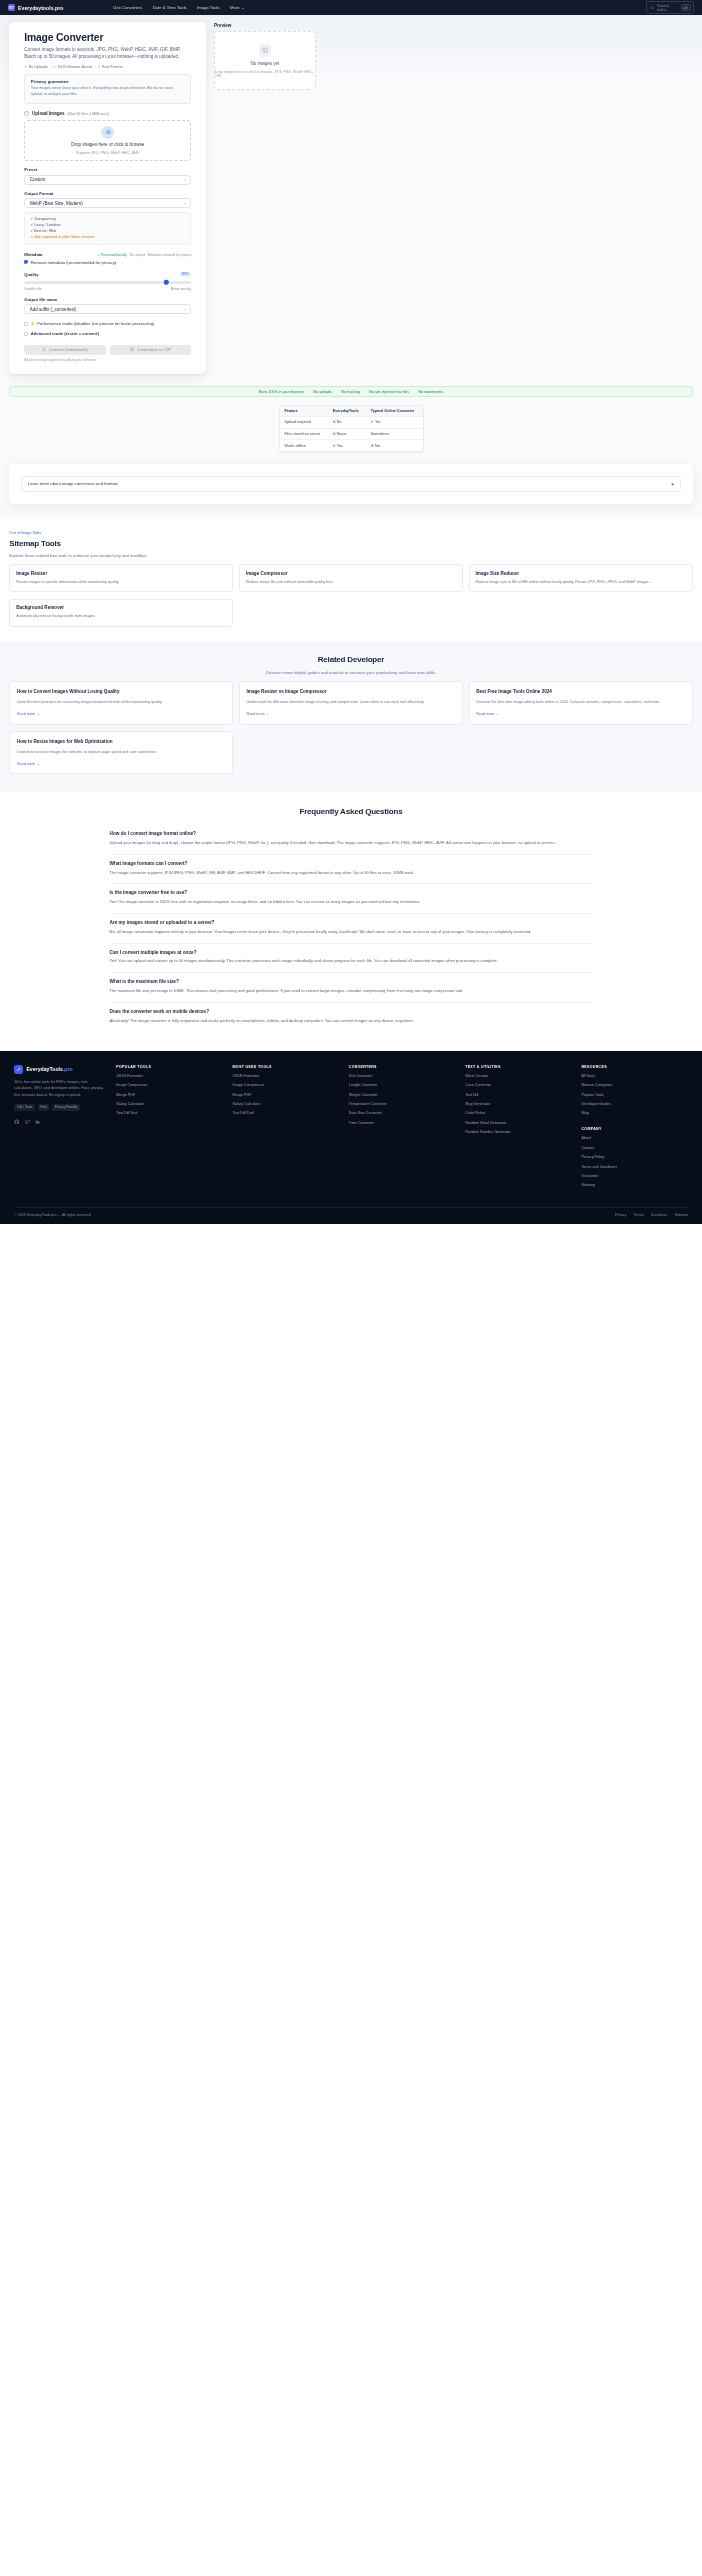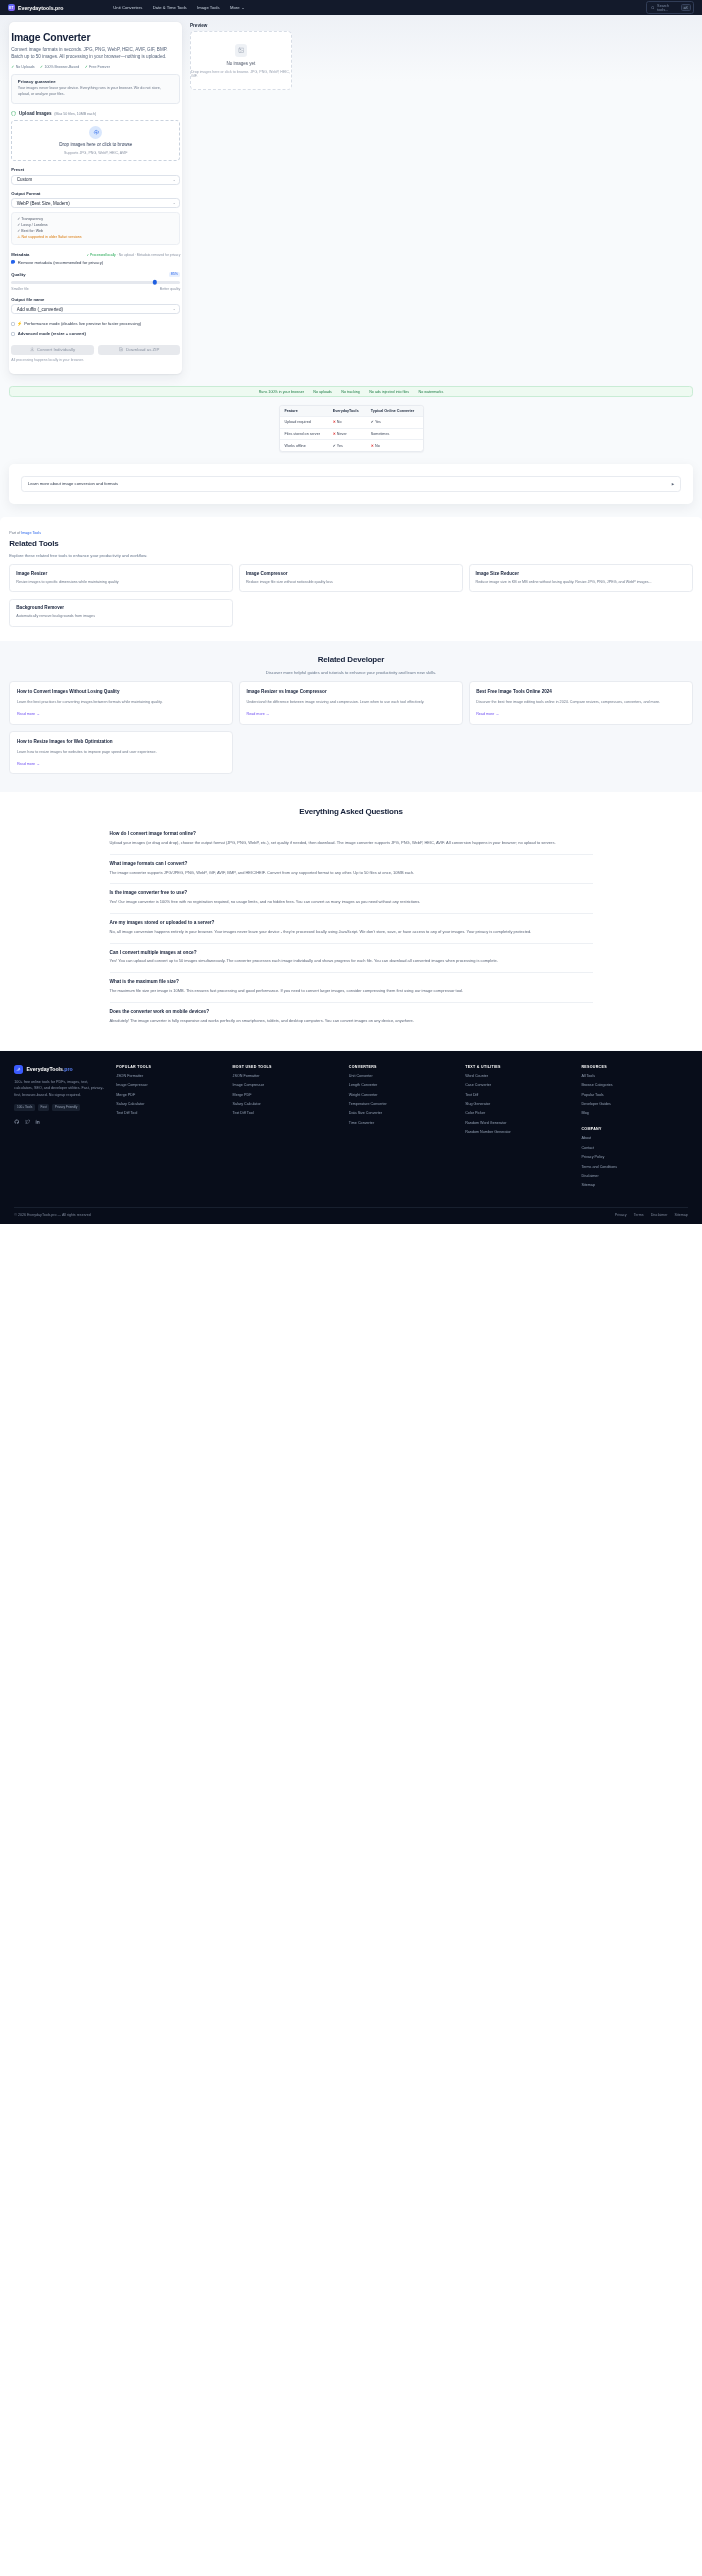--- a/index.html
+++ b/index.html
@@ -17,21 +17,21 @@
   .searchbox .ph{color:#7c8aa3;font-size:3.8px;flex:1}
   .kbd{background:#1e2738;border:0.5px solid #35405a;border-radius:1.6px;color:#8fa0bb;font-size:2.9px;padding:0.5px 1.6px}
   .ico{display:inline-flex;align-items:center;justify-content:center}
 
   
   .page{background:linear-gradient(180deg,#eef1f6 0%,#f8fafc 66px,#f8fafc 100%);padding:0 0 0.5px}
 
   
   .hero-wrap{display:flex;gap:7.7px;padding:7.1px 9.3px 0 9.3px}
   .card{background:#fff;border-radius:5px;box-shadow:0 3.3px 12px rgba(15,23,42,.07),0 0.5px 1.6px rgba(15,23,42,.05)}
-  .main-card{width:173px;padding:10px 2px 12px}
+  .main-card{width:197px;padding:10px 15px 12px}
   h1.title{font-size:10.4px;font-weight:700;color:#16213a;letter-spacing:-0.2px}
   .lede{font-size:4.6px;line-height:1.62;color:#55637a;margin-top:2.7px}
   .badges{display:flex;gap:5.5px;margin-top:4.4px}
   .badge{font-size:3.6px;color:#64748b;display:flex;align-items:center;gap:1.4px}
   .badge .chk{color:#16a34a;font-size:3.6px}
   .privacy{margin-top:5px;border:0.5px solid #e6eaf0;border-radius:3.3px;background:#fafbfc;padding:4.4px 5.5px 5px}
   .privacy h3{font-size:4.4px;font-weight:600;color:#283448}
   .privacy p{font-size:3.7px;line-height:1.6;color:#6b7688;margin-top:1.6px}
   .uplabel{display:flex;align-items:center;gap:2.7px;margin-top:7.1px}
   .uplabel .t{font-size:4.6px;font-weight:700;color:#1e293b}
@@ -371,21 +371,21 @@
 
 <div class="learn-card">
   <div class="learn-bar">
     <span>Learn more about image conversion and formats</span>
     <span class="tri">▶</span>
   </div>
 </div>
 
 <div class="rel">
   <div class="partof"><span>Part of </span><a>Image Tools</a></div>
-  <h2>Related Tools</h2>
+  <h2>Sitemap Tools</h2>
   <p class="sub">Explore these related free tools to enhance your productivity and workflow.</p>
   <div class="grid3">
     <div class="tool">
       <h3>Image Resizer</h3>
       <p>Resize images to specific dimensions while maintaining quality</p>
     </div>
     <div class="tool">
       <h3>Image Compressor</h3>
       <p>Reduce image file size without noticeable quality loss</p>
     </div>
@@ -425,21 +425,21 @@
   <div class="grid3">
     <div class="art">
       <h3>How to Resize Images for Web Optimization</h3>
       <p>Learn how to resize images for websites to improve page speed and user experience.</p>
       <span class="more">Read more →</span>
     </div>
   </div>
 </div>
 
 <div class="faq">
-  <h2>Everything Asked Questions</h2>
+  <h2>Frequently Asked Questions</h2>
   <div class="faq-list">
     <div class="qa">
           <h3>How do I convert image format online?</h3>
           <p>Upload your images (or drag and drop), choose the output format (JPG, PNG, WebP, etc.), set quality if needed, then download. The image converter supports JPG, PNG, WebP, HEIC, AVIF. All conversion happens in your browser; no upload to servers.</p>
         </div>
     <div class="qa">
           <h3>What image formats can I convert?</h3>
           <p>The image converter supports JPG/JPEG, PNG, WebP, GIF, AVIF, BMP, and HEIC/HEIF. Convert from any supported format to any other. Up to 50 files at once, 10MB each.</p>
         </div>
     <div class="qa">

